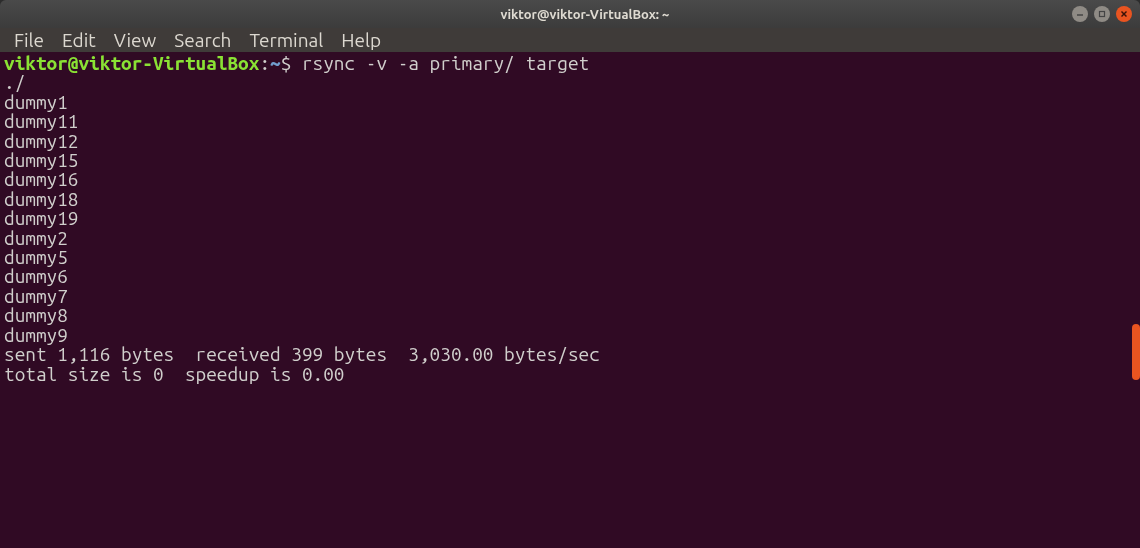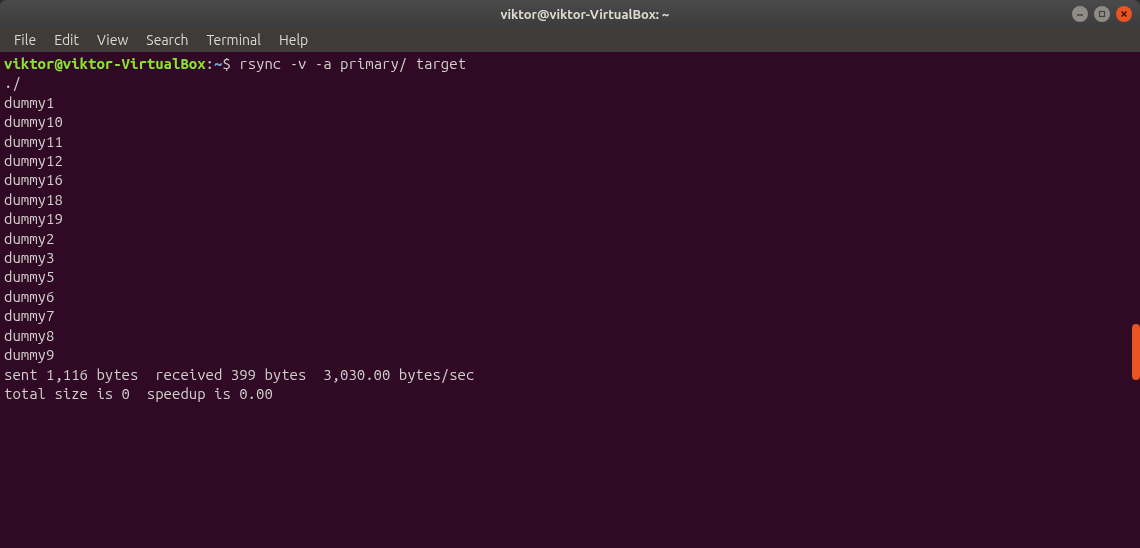--- a/index.html
+++ b/index.html
@@ -53,31 +53,31 @@
       height: 24px;
       background: #3f3b39;
       display: flex;
       align-items: center;
       padding: 0 6px;
       gap: 2px;
     }
     .menu-item {
       color: #dcd8d0;
       font-family: "Ubuntu", sans-serif;
-      font-size: 14px;
+      font-size: 19px;
       padding: 2px 8px;
       cursor: pointer;
     }
     .terminal {
       background: #2d0a29;
       background: #300a24;
       height: calc(100% - 52px);
       padding: 2px 4px;
       color: #d0cfcc;
-      font-size: 15px;
+      font-size: 19px;
       line-height: 19.4px;
       position: relative;
       overflow: hidden;
     }
     .term-line { white-space: pre; }
     .prompt-user { color: #8ae234; font-weight: bold; }
     .prompt-colon { color: #d0cfcc; }
     .prompt-path { color: #729fcf; font-weight: bold; }
     .prompt-dollar { color: #d0cfcc; }
     .cmd { color: #d0cfcc; }
@@ -122,28 +122,27 @@
   <span class="menu-item">View</span>
   <span class="menu-item">Search</span>
   <span class="menu-item">Terminal</span>
   <span class="menu-item">Help</span>
 </div>
 
 <div class="terminal">
   <div class="term-line"><span class="prompt-user">viktor@viktor-VirtualBox</span><span class="prompt-colon">:</span><span class="prompt-path">~</span><span class="prompt-dollar">$</span><span class="cmd"> rsync -v -a primary/ target</span></div>
   <div class="term-line">./</div>
   <div class="term-line">dummy1</div>
-  <div class="term-line">dummy10</div>
   <div class="term-line">dummy11</div>
   <div class="term-line">dummy12</div>
+  <div class="term-line">dummy15</div>
   <div class="term-line">dummy16</div>
   <div class="term-line">dummy18</div>
   <div class="term-line">dummy19</div>
   <div class="term-line">dummy2</div>
-  <div class="term-line">dummy3</div>
   <div class="term-line">dummy5</div>
   <div class="term-line">dummy6</div>
   <div class="term-line">dummy7</div>
   <div class="term-line">dummy8</div>
   <div class="term-line">dummy9</div>
   <div class="term-line"></div>
   <div class="term-line">sent 1,116 bytes  received 399 bytes  3,030.00 bytes/sec</div>
   <div class="term-line">total size is 0  speedup is 0.00</div>
   <div class="scrollbar"></div>
 </div>

